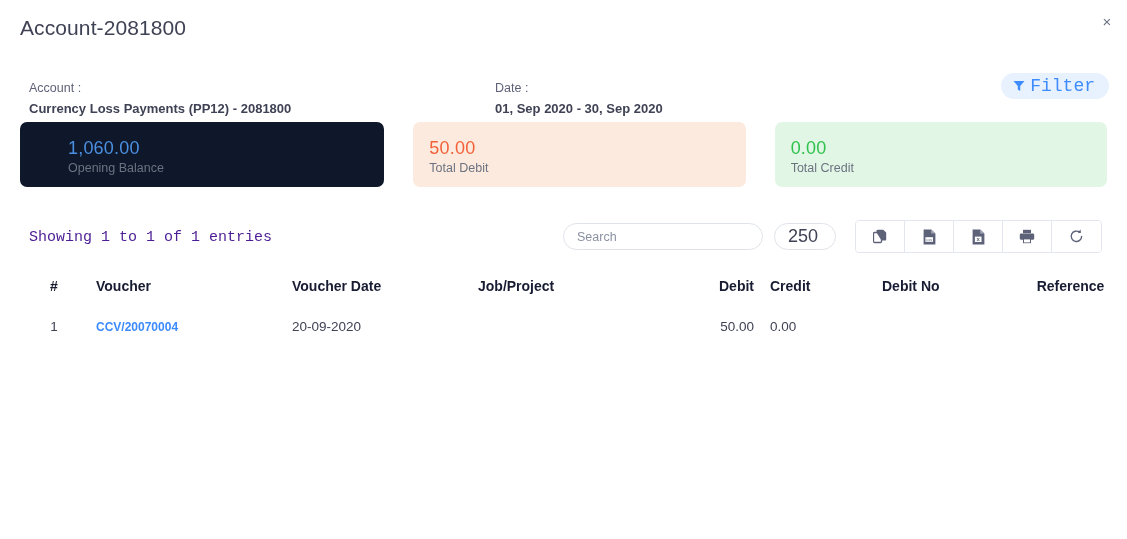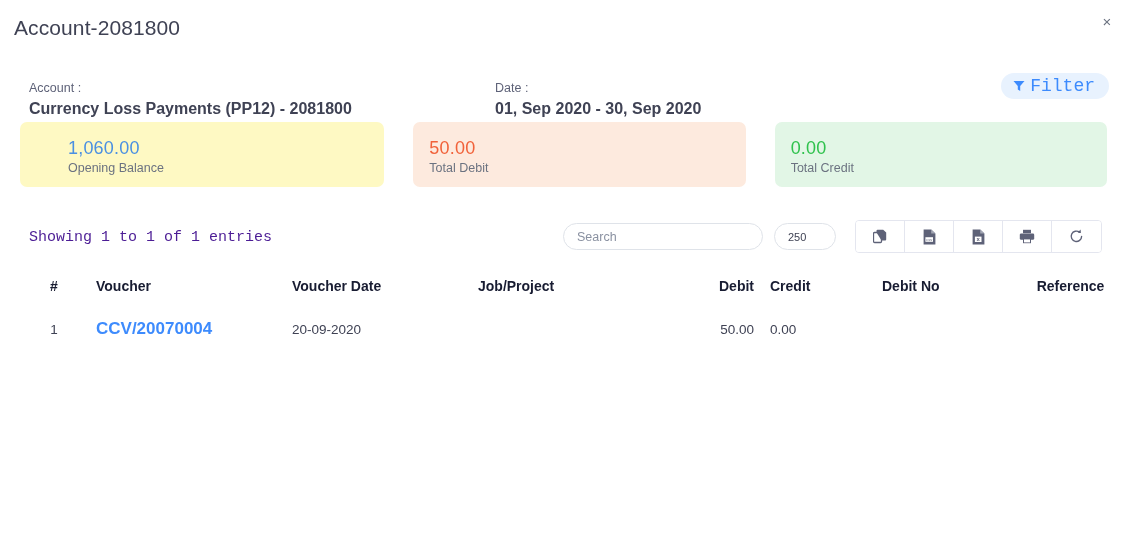--- a/index.html
+++ b/index.html
@@ -19,21 +19,21 @@
     position: relative;
     width: 1127px;
     height: 539px;
     background: #ffffff;
     box-sizing: border-box;
   }
 
   
   .modal-header {
     position: relative;
-    padding: 14px 30px 0 14px;
+    padding: 14px 30px 0 20px;
     height: 44px;
     box-sizing: border-box;
   }
   .modal-title {
     font-size: 21px;
     font-weight: 400;
     color: #3f4254;
     letter-spacing: .1px;
     margin: 0;
     line-height: 28px;
@@ -68,21 +68,21 @@
   }
   .meta-account { left: 29px; }
   .meta-date { left: 495px; }
   .meta-label {
     font-size: 12.5px;
     color: #5e6278;
     line-height: 17px;
     font-weight: 400;
   }
   .meta-value {
-    font-size: 16px;
+    font-size: 13px;
     color: #3f4254;
     font-weight: 700;
     line-height: 19px;
     margin-top: 2px;
     white-space: nowrap;
   }
   .filter-btn {
     position: absolute;
     top: 73px;
     right: 18px;
@@ -120,21 +120,21 @@
     font-weight: 400;
     line-height: 22px;
     letter-spacing: .2px;
   }
   .card-label {
     font-size: 12.5px;
     color: #6b7280;
     line-height: 17px;
     margin-top: 1px;
   }
-  .card-opening { background: #fef9c3; padding-left: 48px; }
+  .card-opening { background: #0f172a; padding-left: 48px; }
   .card-opening .card-value { color: #4a90e2; }
   .card-debit { background: #fdeade; }
   .card-debit .card-value { color: #f1623a; }
   .card-credit { background: #e2f6e6; }
   .card-credit .card-value { color: #2fc24d; }
   .card-closing { background: #fde9ea; }
   .card-closing .card-value { color: #f64e60; }
 
   
   .toolbar {
@@ -173,21 +173,21 @@
     outline: none;
     background: #fff;
   }
   .search-input::placeholder { color: #8a91a1; }
   .length-input {
     width: 62px;
     height: 27px;
     border: 1px solid #dfe3e9;
     border-radius: 14px;
     padding: 0 13px;
-    font-size: 11px;
+    font-size: 18px;
     color: #3f4254;
     font-family: "Liberation Sans", sans-serif;
     box-sizing: border-box;
     outline: none;
     background: #fff;
   }
   .btn-group {
     display: flex;
     margin-left: 8px;
     border: 1px solid #e4e6ef;
@@ -242,21 +242,21 @@
   .col-job    { width: 150px; }
   .col-debit  { width: 110px; text-align: right !important; }
   .col-credit { width: 96px;  text-align: right; }
   .col-party  { width: 100px; }
   .col-ref    { width: 145px; text-align: center !important; }
   .voucher-link {
     color: #3d8bfd;
     font-weight: 700;
     text-decoration: none;
     cursor: pointer;
-    font-size: 17px;
+    font-size: 12px;
   }
   .row-num { color: #5e6278; }
 
   
   .pagination-wrap {
     display: flex;
     justify-content: flex-end;
     padding: 0 25px;
     margin-top: 16px;
   }

